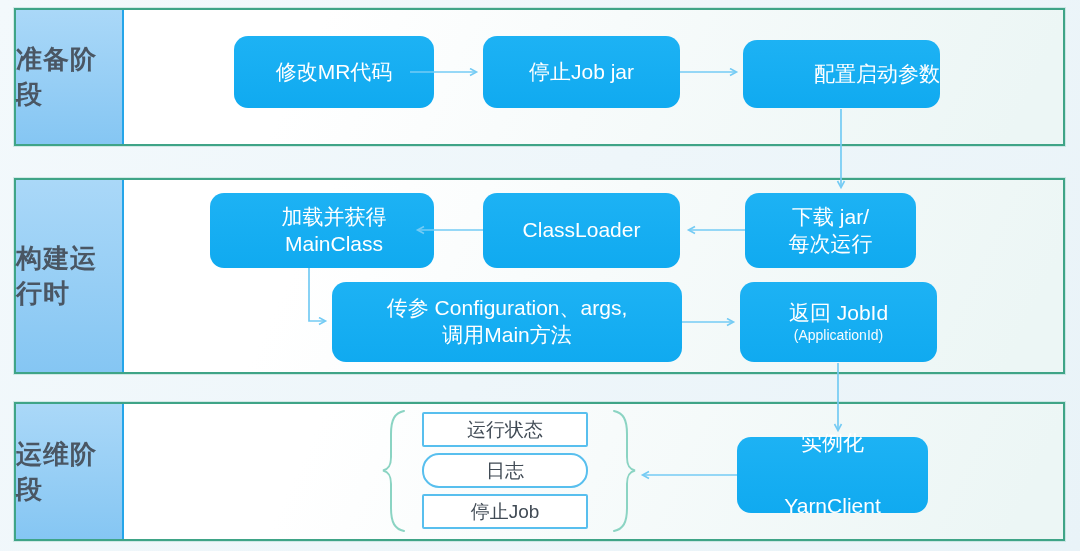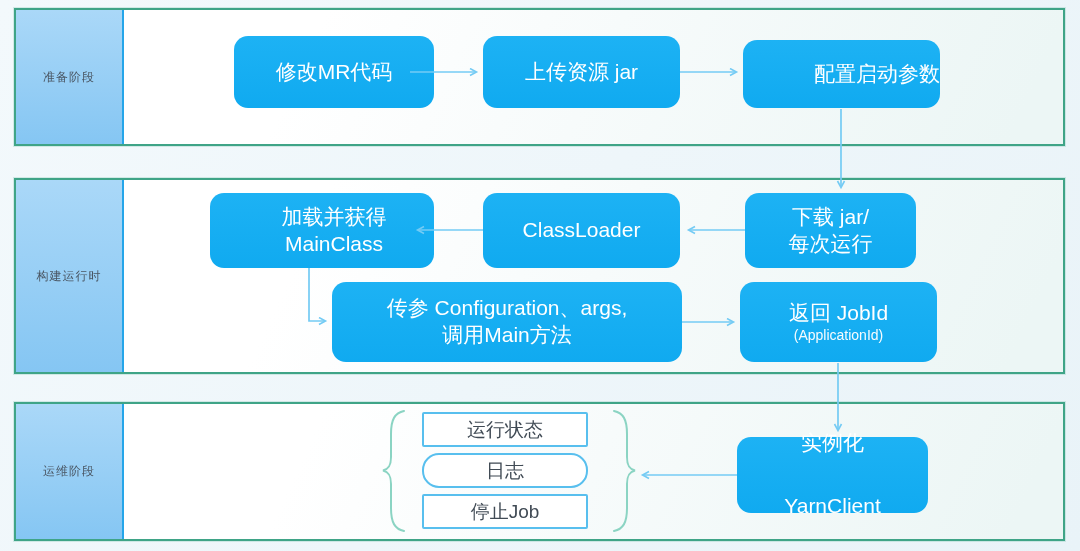--- a/index.html
+++ b/index.html
@@ -20,21 +20,21 @@
   }
   .band-1{top:8px;height:138px;}
   .band-2{top:178px;height:196px;}
   .band-3{top:402px;height:139px;}
   
   .stage-label{
     position:absolute;left:0;top:0;bottom:0;width:106px;
     background:linear-gradient(180deg,#aad8f8 0%,#96cef5 55%,#85c6f3 100%);
     border-right:2px solid #25a5e9;
     display:flex;align-items:center;justify-content:center;
-    color:#4a5663;font-size:12px;letter-spacing:1px;
+    color:#4a5663;font-size:26px;letter-spacing:1px;font-weight:bold;
   }
   
   .node{
     position:absolute;
     background:linear-gradient(180deg,#1db2f4 0%,#10aaf0 100%);
     border-radius:14px;
     color:#ffffff;
     display:flex;flex-direction:column;align-items:center;justify-content:center;
     text-align:center;font-size:21px;line-height:1.28;
   }
@@ -82,21 +82,21 @@
   <section class="band band-3">
     <div class="stage-label">
       <span>运维阶段</span>
     </div>
   </section>
 
   <div class="node" id="n-modify">
     <span>修改MR代码</span>
   </div>
   <div class="node" id="n-upload">
-    <span>上传资源 jar</span>
+    <span>停止Job jar</span>
   </div>
   <div class="node" id="n-config">
     <span>配置启动参数</span>
   </div>
 
   <div class="node" id="n-load">
     <span>加载并获得</span>
     <span>MainClass</span>
   </div>
   <div class="node" id="n-build">

